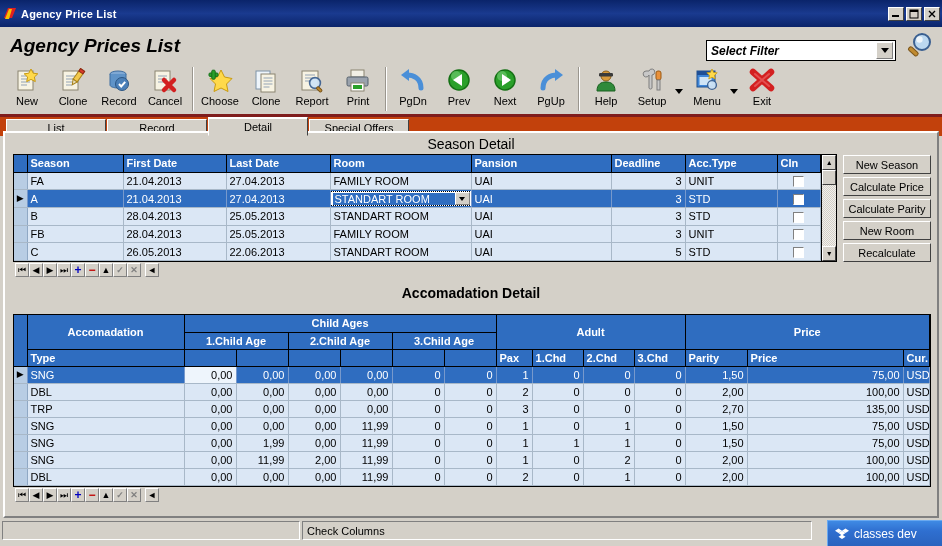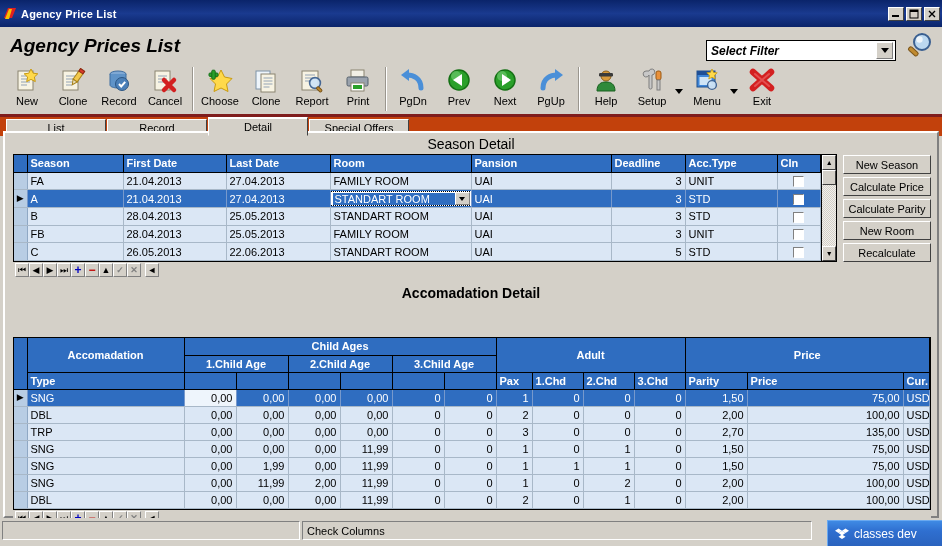--- a/index.html
+++ b/index.html
@@ -604,21 +604,21 @@
       <div class="sbt">New Season</div>
       <div class="sbt">Calculate Price</div>
       <div class="sbt">Calculate Parity</div>
       <div class="sbt">New Room</div>
       <div class="sbt">Recalculate</div>
     </div>
   </div>
 
   <div class="sectlabel" style="padding-top:7px;font-weight:bold;">Accomadation Detail</div>
 
-  <div style="padding:11px 6px 0 8px;margin-top:23px;">
+  <div style="padding:11px 6px 0 8px;">
     <div class="gridbox" style="height:173px;">
       <div style="display:flex;flex:1;min-height:0;">
         <table class="grid">
           <colgroup>
             <col style="width:13px">
               <col style="width:157px">
             <col style="width:52px">
               <col style="width:52px">
             <col style="width:52px">
               <col style="width:52px">

